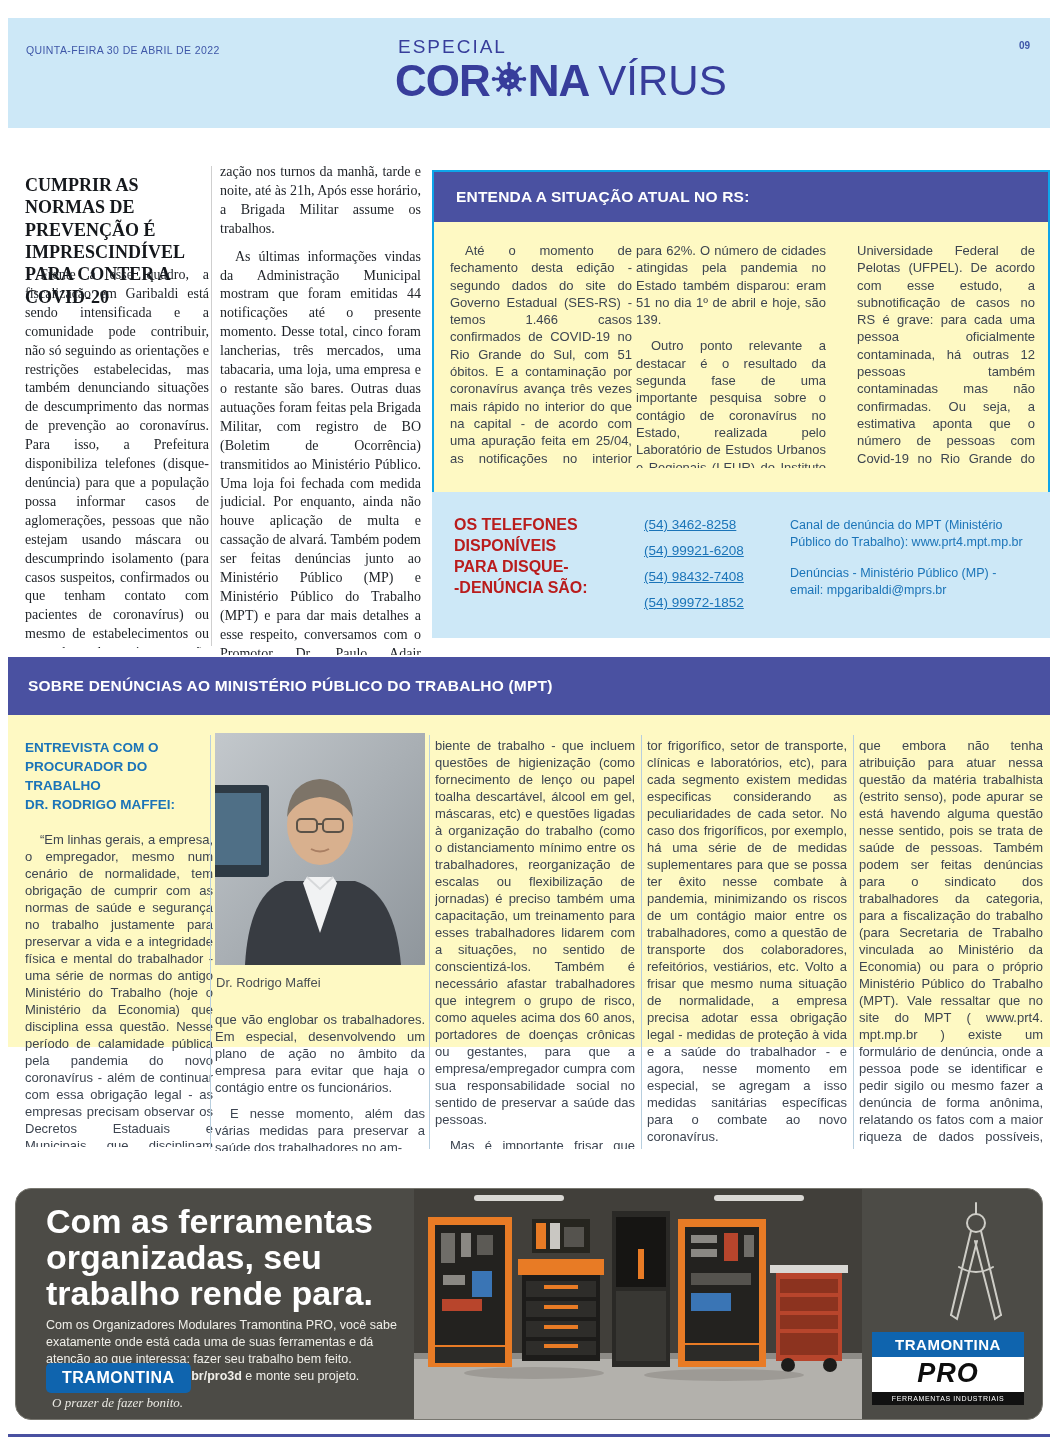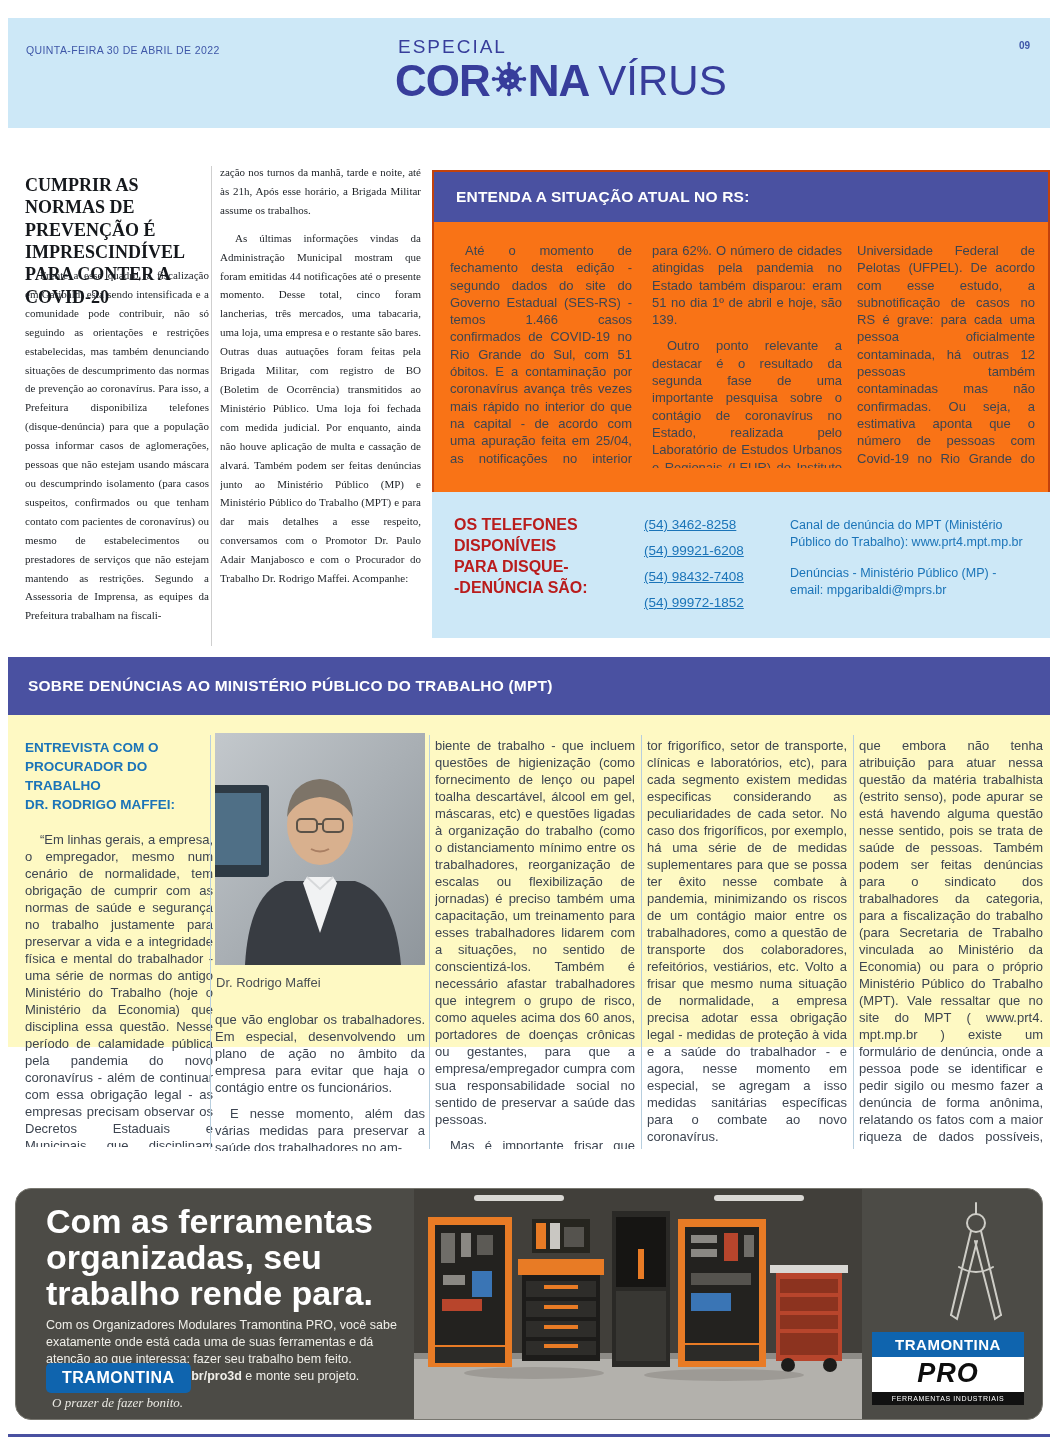--- a/index.html
+++ b/index.html
@@ -10,41 +10,41 @@
   .masthead{position:absolute;left:8px;top:18px;width:1042px;height:110px;background:#cde8f7;}
   .pub-date{position:absolute;left:18px;top:26px;font-size:10.5px;letter-spacing:.4px;color:#3f57a8;}
   .page-num{position:absolute;right:20px;top:22px;font-size:10px;font-weight:bold;color:#3f57a8;}
   .kicker{position:absolute;left:390px;top:18px;font-size:19px;letter-spacing:2px;color:#373d9b;}
   .logo-row{position:absolute;left:387px;top:38px;display:flex;align-items:center;color:#373d9b;}
   .logo-bold{font-size:44px;font-weight:bold;letter-spacing:-1px;}
   .logo-light{font-size:42px;font-weight:normal;letter-spacing:0;margin-left:9px;}
   .virus-svg{margin:0 1px;display:block;}
   .headline{position:absolute;left:25px;top:162px;width:187px;font-family:"Liberation Serif",serif;
             font-weight:bold;font-size:18px;line-height:1.24;color:#15181c;}
-  .story-col{position:absolute;font-family:"Liberation Serif",serif;font-size:11px;line-height:18.9px;
+  .story-col{position:absolute;font-family:"Liberation Serif",serif;font-size:14px;line-height:18.9px;
              color:#1d2126;text-align:justify;overflow:hidden;hyphens:auto;}
   .story-col p{margin:0;}
   .p-indent{text-indent:15px;}
   .p-space{margin-top:9px !important;}
   #story-c1{left:25px;top:266px;width:184px;height:382px;}
   #story-c2{left:220px;top:163px;width:201px;height:492px;}
   .vrule{position:absolute;width:1px;background:#cfcfcf;}
   #rule-story{left:211px;top:166px;height:480px;}
 
   
-  .info-box{position:absolute;left:432px;top:170px;width:618px;height:360px;background:#f97316;
-            border:2px solid #c2410c;box-sizing:border-box;}
+  .info-box{position:absolute;left:432px;top:170px;width:618px;height:360px;background:#fef9c3;
+            border:2px solid #0ea5e9;box-sizing:border-box;}
   .info-title-bar{position:absolute;left:0;top:0;right:0;height:50px;background:#4a51a1;
                   display:flex;align-items:center;padding-left:22px;box-sizing:border-box;}
   .info-title-bar span{color:#ffffff;font-weight:bold;font-size:15.5px;letter-spacing:.2px;}
   .info-col{position:absolute;font-size:13px;line-height:17.3px;color:#3d4551;text-align:justify;
             overflow:hidden;hyphens:auto;}
   .info-col p{margin:0;}
   #info-c1{left:16px;top:70px;width:182px;height:226px;}
-  #info-c2{left:218px;top:70px;width:190px;height:226px;}
+  #info-c2{left:202px;top:70px;width:190px;height:226px;}
   #info-c3{left:423px;top:70px;width:178px;height:226px;}
 
   
   .phone-box{position:absolute;left:432px;top:492px;width:618px;height:146px;background:#cde8f7;}
   .phone-label{position:absolute;left:22px;top:22px;width:178px;font-size:16px;font-weight:bold;
                color:#b91c1c;line-height:1.32;white-space:pre-line;}
   .phone-list{position:absolute;left:212px;top:25px;}
   .phone-list div{font-size:13.5px;color:#1b74b8;margin-bottom:11px;text-decoration:underline;}
   .phone-right{position:absolute;left:358px;top:25px;width:242px;font-size:12.5px;color:#1b74b8;line-height:1.32;}
   .phone-right p{margin:0;}

